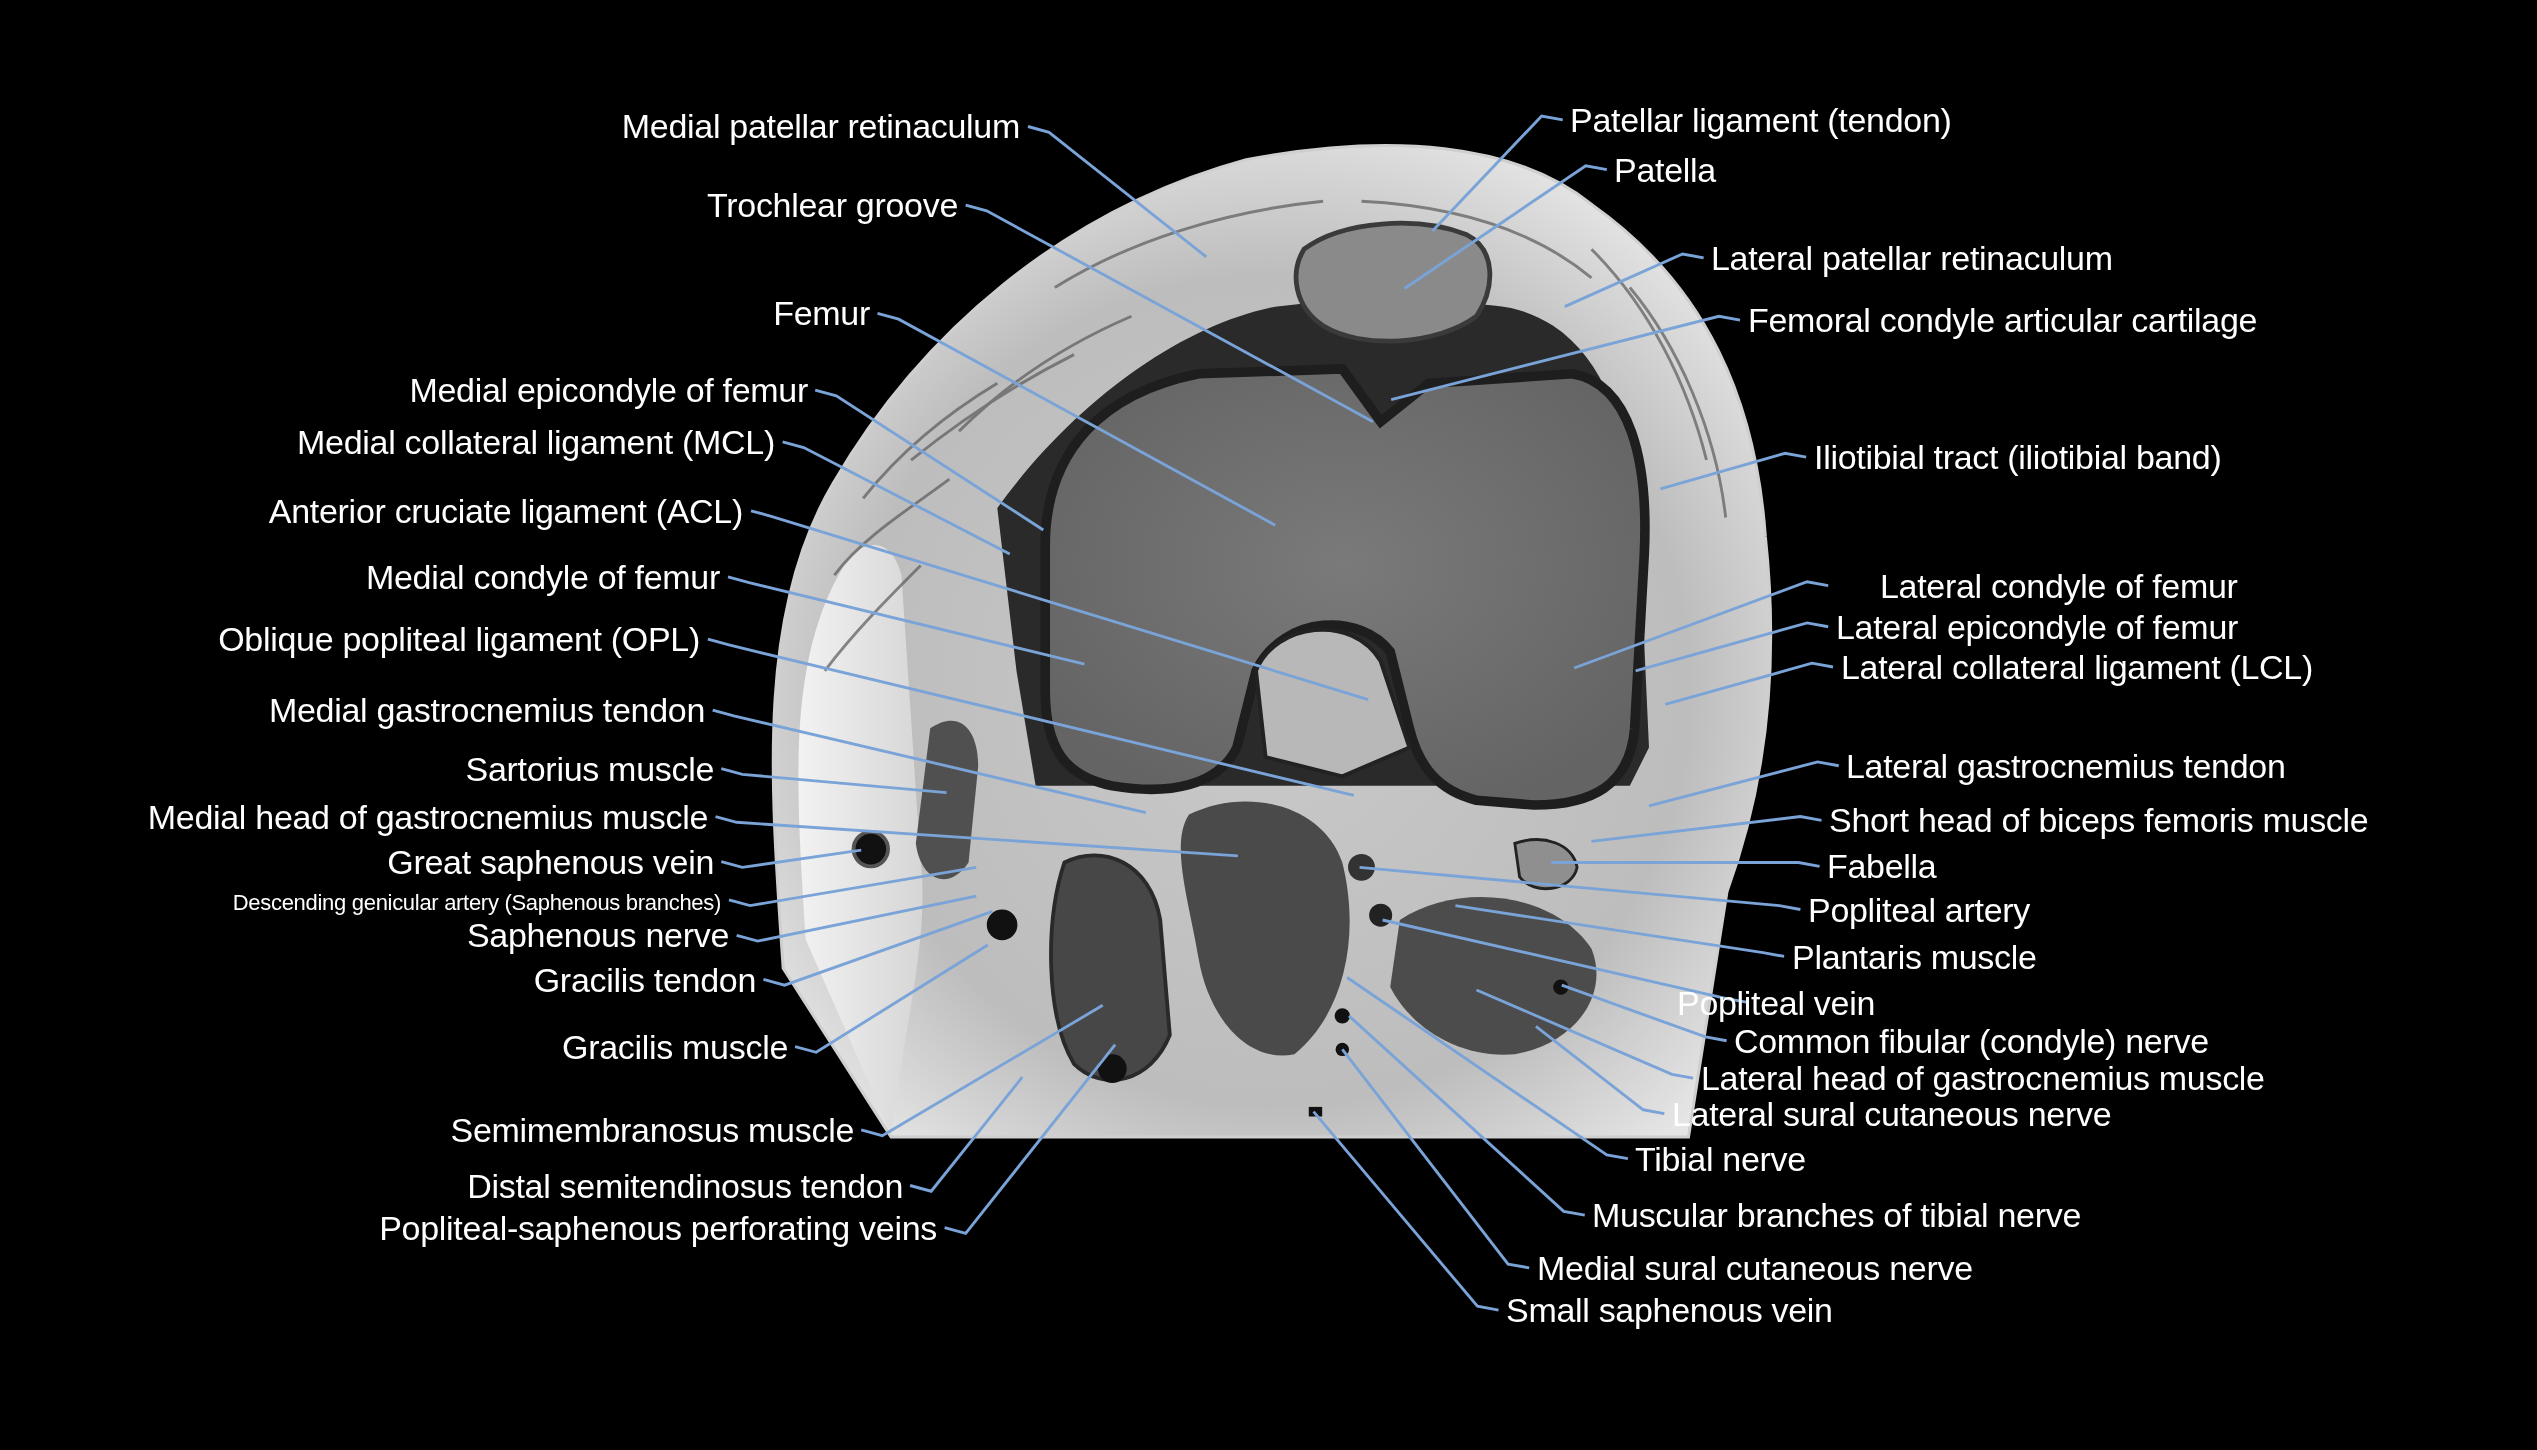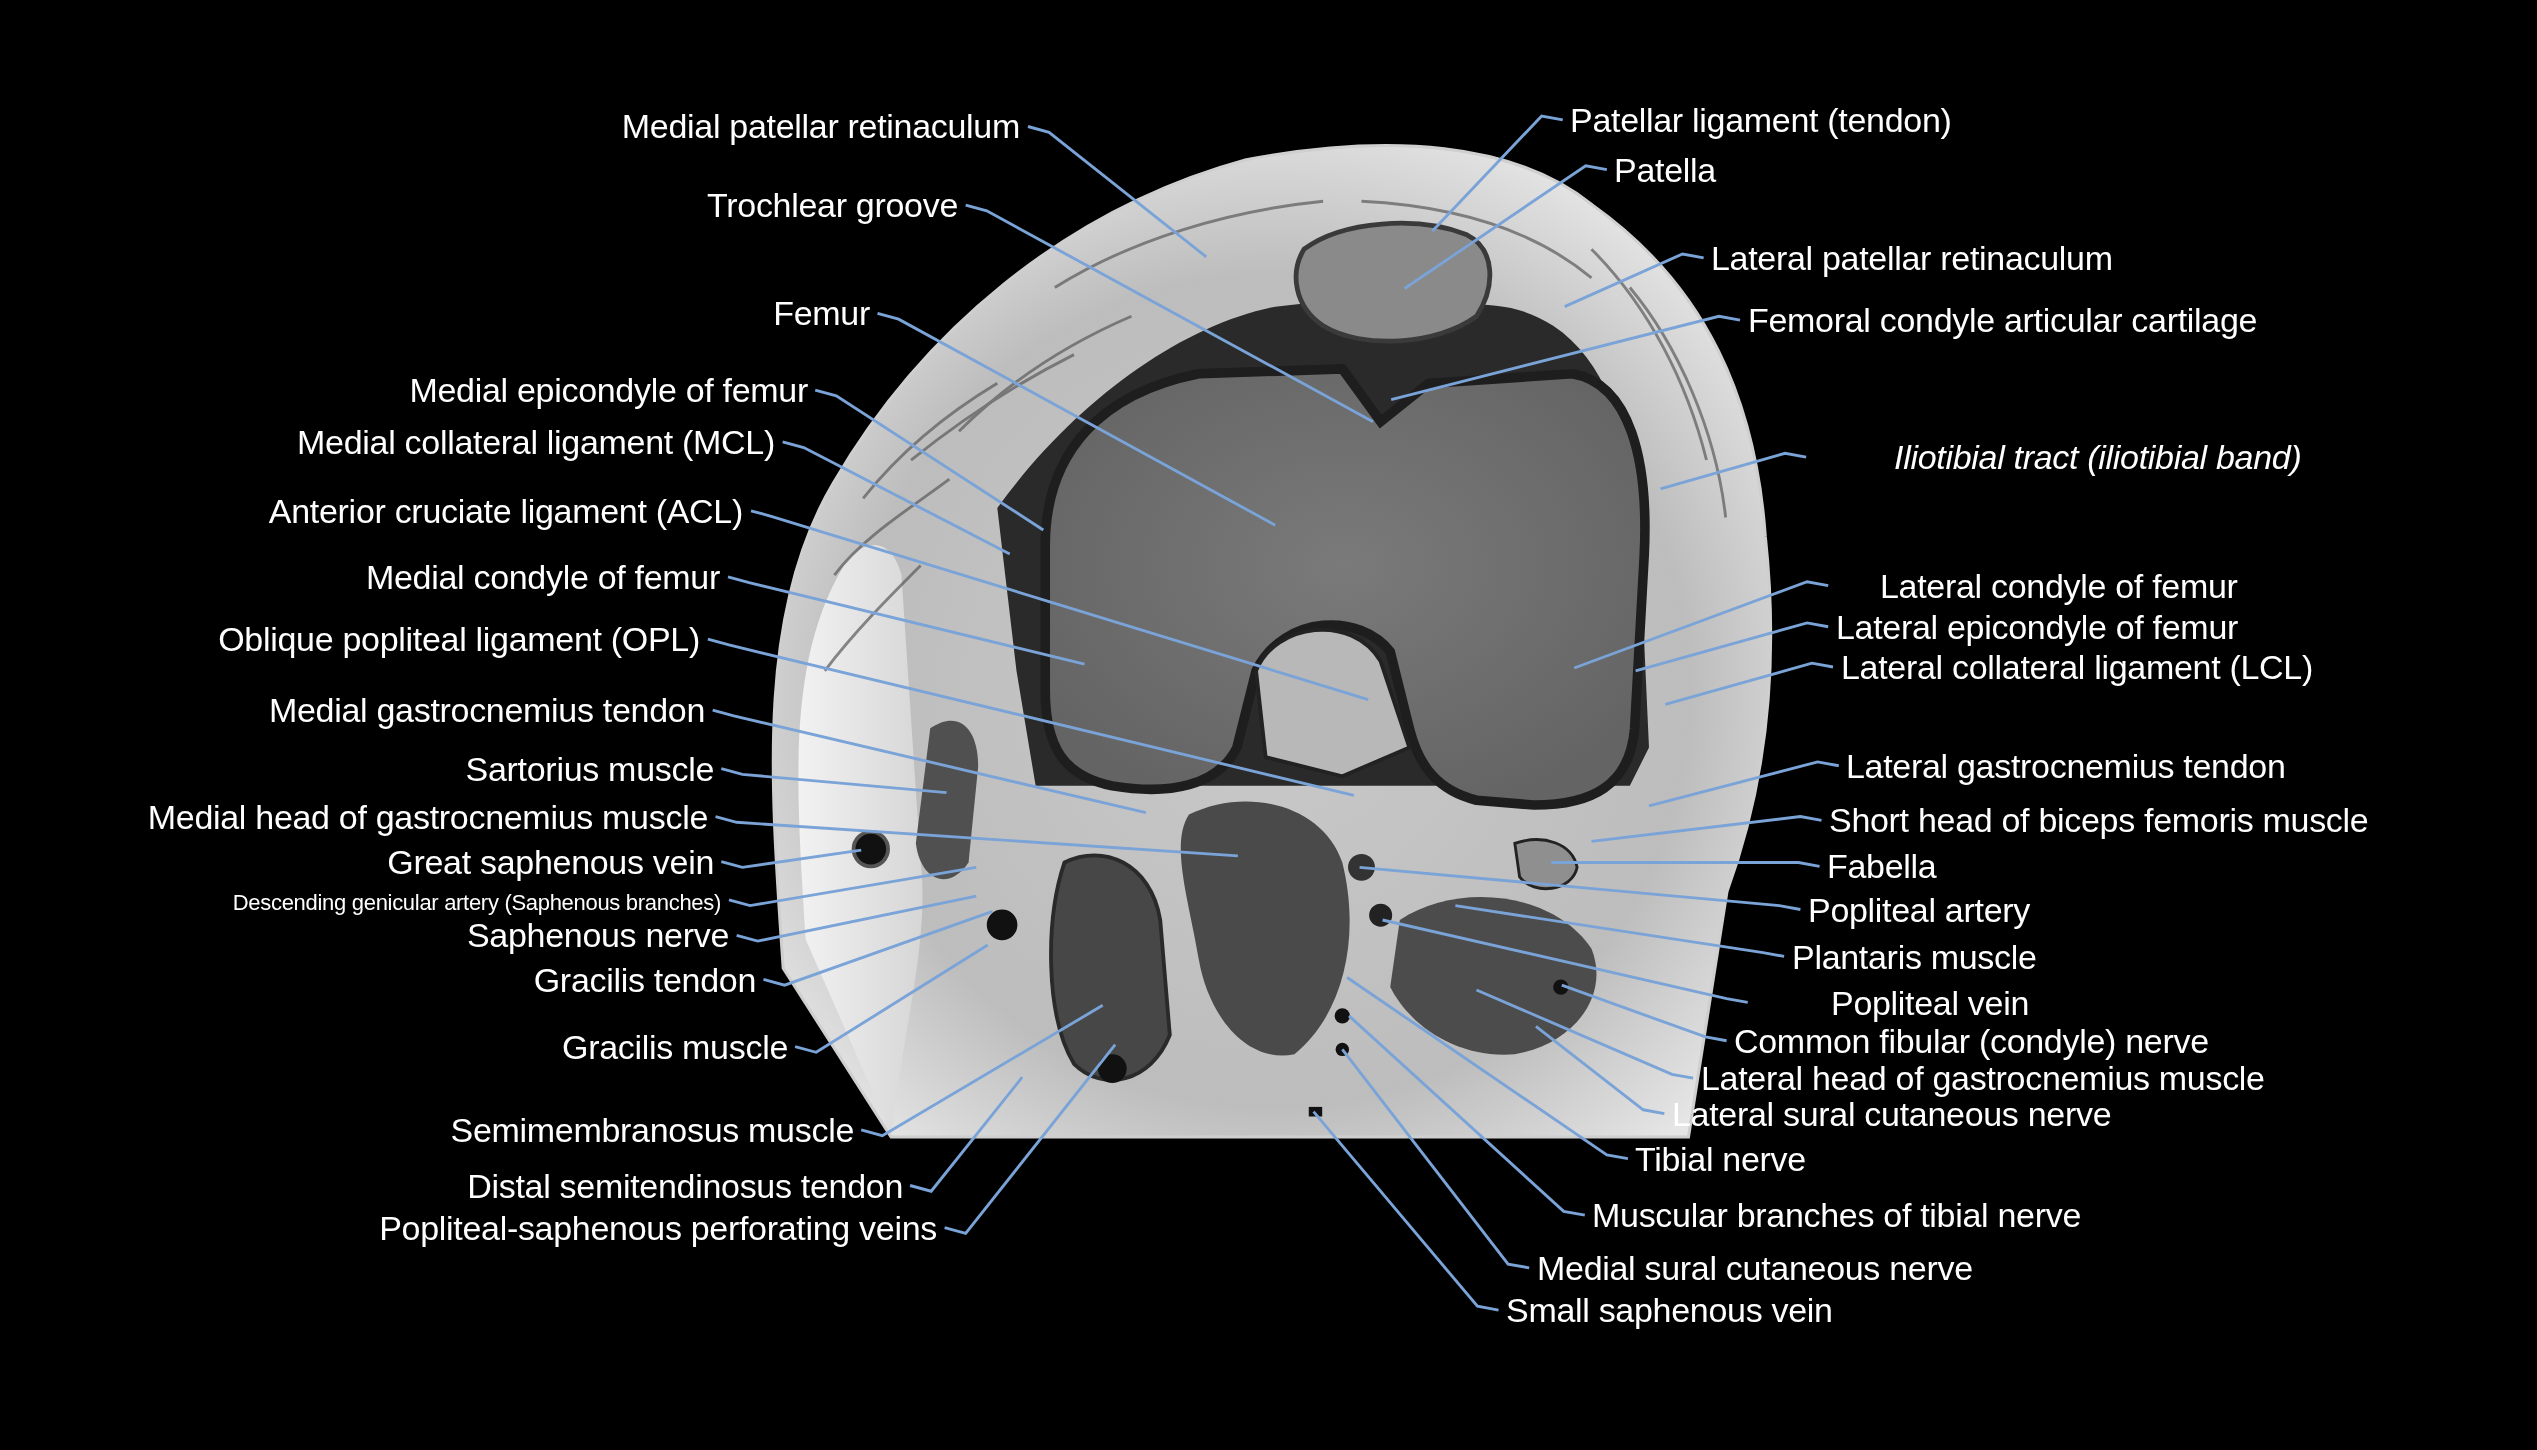--- a/index.html
+++ b/index.html
@@ -138,30 +138,30 @@
       <div class="label" style="top: 916px; right: 1809px; margin-left: 18px;">Saphenous nerve</div>
       <div class="label" style="top: 961px; right: 1782px;">Gracilis tendon</div>
       <div class="label" style="top: 1028px; right: 1750px;">Gracilis muscle</div>
       <div class="label" style="top: 1111px; right: 1684px;">Semimembranosus muscle</div>
       <div class="label" style="top: 1167px; right: 1635px;">Distal semitendinosus tendon</div>
       <div class="label" style="top: 1209px; right: 1601px;">Popliteal-saphenous perforating veins</div>
       <div class="label" style="top: 101px; left: 1570px;">Patellar ligament (tendon)</div>
       <div class="label" style="top: 151px; left: 1614px;">Patella</div>
       <div class="label" style="top: 239px; left: 1711px;">Lateral patellar retinaculum</div>
       <div class="label" style="top: 301px; left: 1748px;">Femoral condyle articular cartilage</div>
-      <div class="label" style="top: 438px; left: 1894px; font-style: italic;">Iliotibial tract (iliotibial band)</div>
+      <div class="label" style="top: 438px; left: 1814px;">Iliotibial tract (iliotibial band)</div>
       <div class="label" style="top: 567px; left: 1836px; margin-left: 44px;">Lateral condyle of femur</div>
       <div class="label" style="top: 608px; left: 1836px;">Lateral epicondyle of femur</div>
       <div class="label" style="top: 648px; left: 1841px;">Lateral collateral ligament (LCL)</div>
       <div class="label" style="top: 747px; left: 1846px;">Lateral gastrocnemius tendon</div>
       <div class="label" style="top: 801px; left: 1829px;">Short head of biceps femoris muscle</div>
       <div class="label" style="top: 847px; left: 1827px;">Fabella</div>
       <div class="label" style="top: 891px; left: 1808px;">Popliteal artery</div>
       <div class="label" style="top: 938px; left: 1792px;">Plantaris muscle</div>
-      <div class="label" style="top: 984px; left: 1831px;">Popliteal vein</div>
+      <div class="label" style="top: 984px; left: 1677px;">Popliteal vein</div>
       <div class="label" style="top: 1022px; left: 1734px;">Common fibular (condyle) nerve</div>
       <div class="label" style="top: 1059px; left: 1701px;">Lateral head of gastrocnemius muscle</div>
       <div class="label" style="top: 1095px; left: 1672px;">Lateral sural cutaneous nerve</div>
       <div class="label" style="top: 1140px; left: 1635px;">Tibial nerve</div>
       <div class="label" style="top: 1196px; left: 1592px;">Muscular branches of tibial nerve</div>
       <div class="label" style="top: 1249px; left: 1537px;">Medial sural cutaneous nerve</div>
       <div class="label" style="top: 1291px; left: 1506px;">Small saphenous vein</div>
     </div>
 </div>
 

